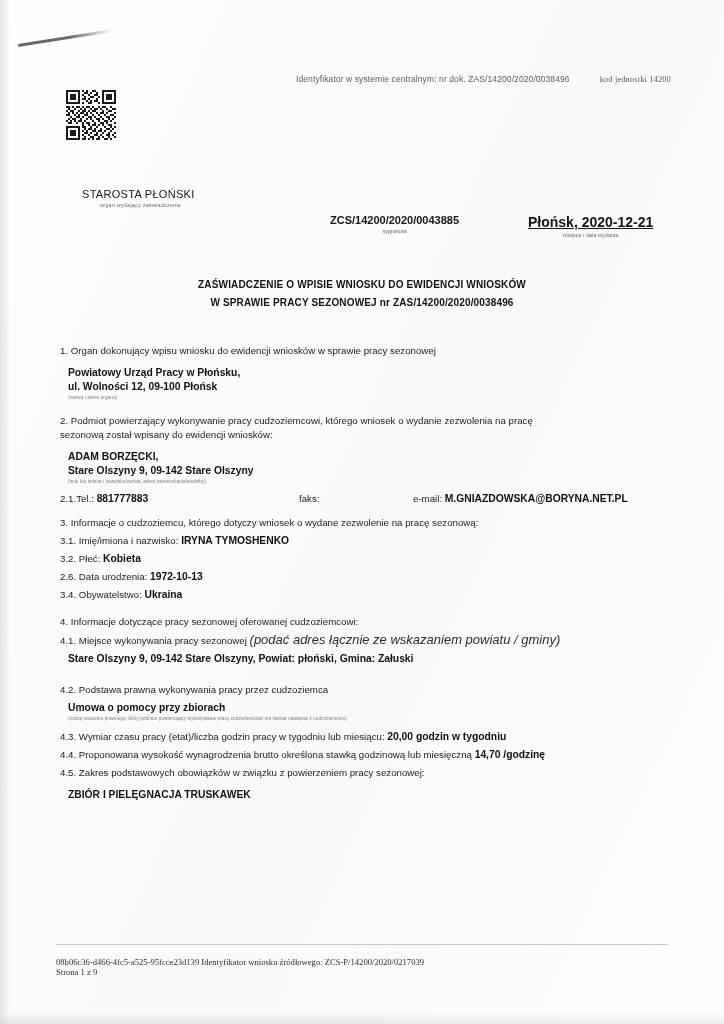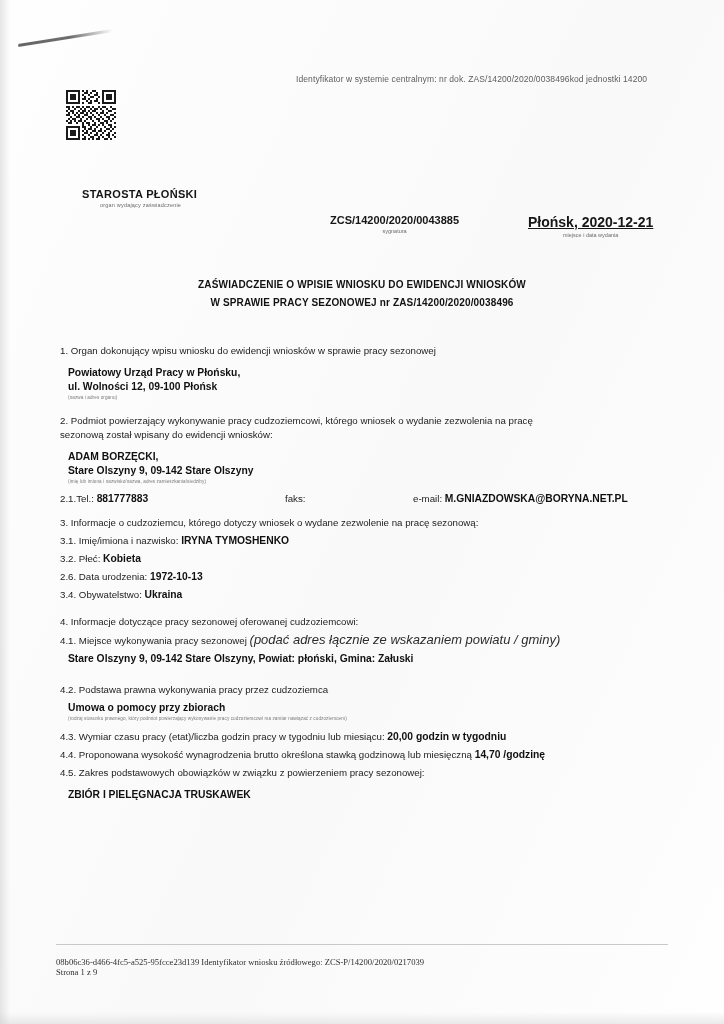--- a/index.html
+++ b/index.html
@@ -60,41 +60,41 @@
   
   .top-ident {
     position: absolute;
     left: 296px;
     top: 74px;
     font-size: 8.5px;
     color: #5d5d5d;
     letter-spacing: .1px;
     white-space: nowrap;
   }
-  .top-ident .unit { margin-left: 0; }
+  .top-ident .unit { margin-left: 30px; font-family: Liberation Serif, serif; }
 
   
   .qr {
     position: absolute;
     left: 66px;
     top: 90px;
     width: 50px;
     height: 50px;
   }
   .qr svg { display: block; width: 100%; height: 100%; }
 
   
   .authority {
     position: absolute;
     left: 82px;
     top: 188px;
   }
   .authority .name {
     font-size: 11px;
-    font-weight: bold;
+    font-weight: normal;
     letter-spacing: .3px;
     color: #151515;
   }
   .authority .cap {
     font-size: 5.5px;
     color: #6a6a6a;
     margin-top: 2px;
     margin-left: 18px;
     letter-spacing: .2px;
   }
@@ -174,21 +174,21 @@
   }
 
   
   .contact-row {
     position: relative;
     height: 15px;
     font-size: 9.7px;
     color: #222;
   }
   .contact-row .tel { position: absolute; left: 0; top: 0; }
-  .contact-row .faks { position: absolute; left: 190px; top: 0; padding-left: 35px; }
+  .contact-row .faks { position: absolute; left: 204px; top: 0; padding-left: 35px; }
   .contact-row .mail { position: absolute; left: 353px; top: 0; white-space: nowrap; }
 
   
   .footer-rule {
     position: absolute;
     left: 56px;
     right: 56px;
     top: 944px;
     height: 1px;
     background: #c9c9c9;

